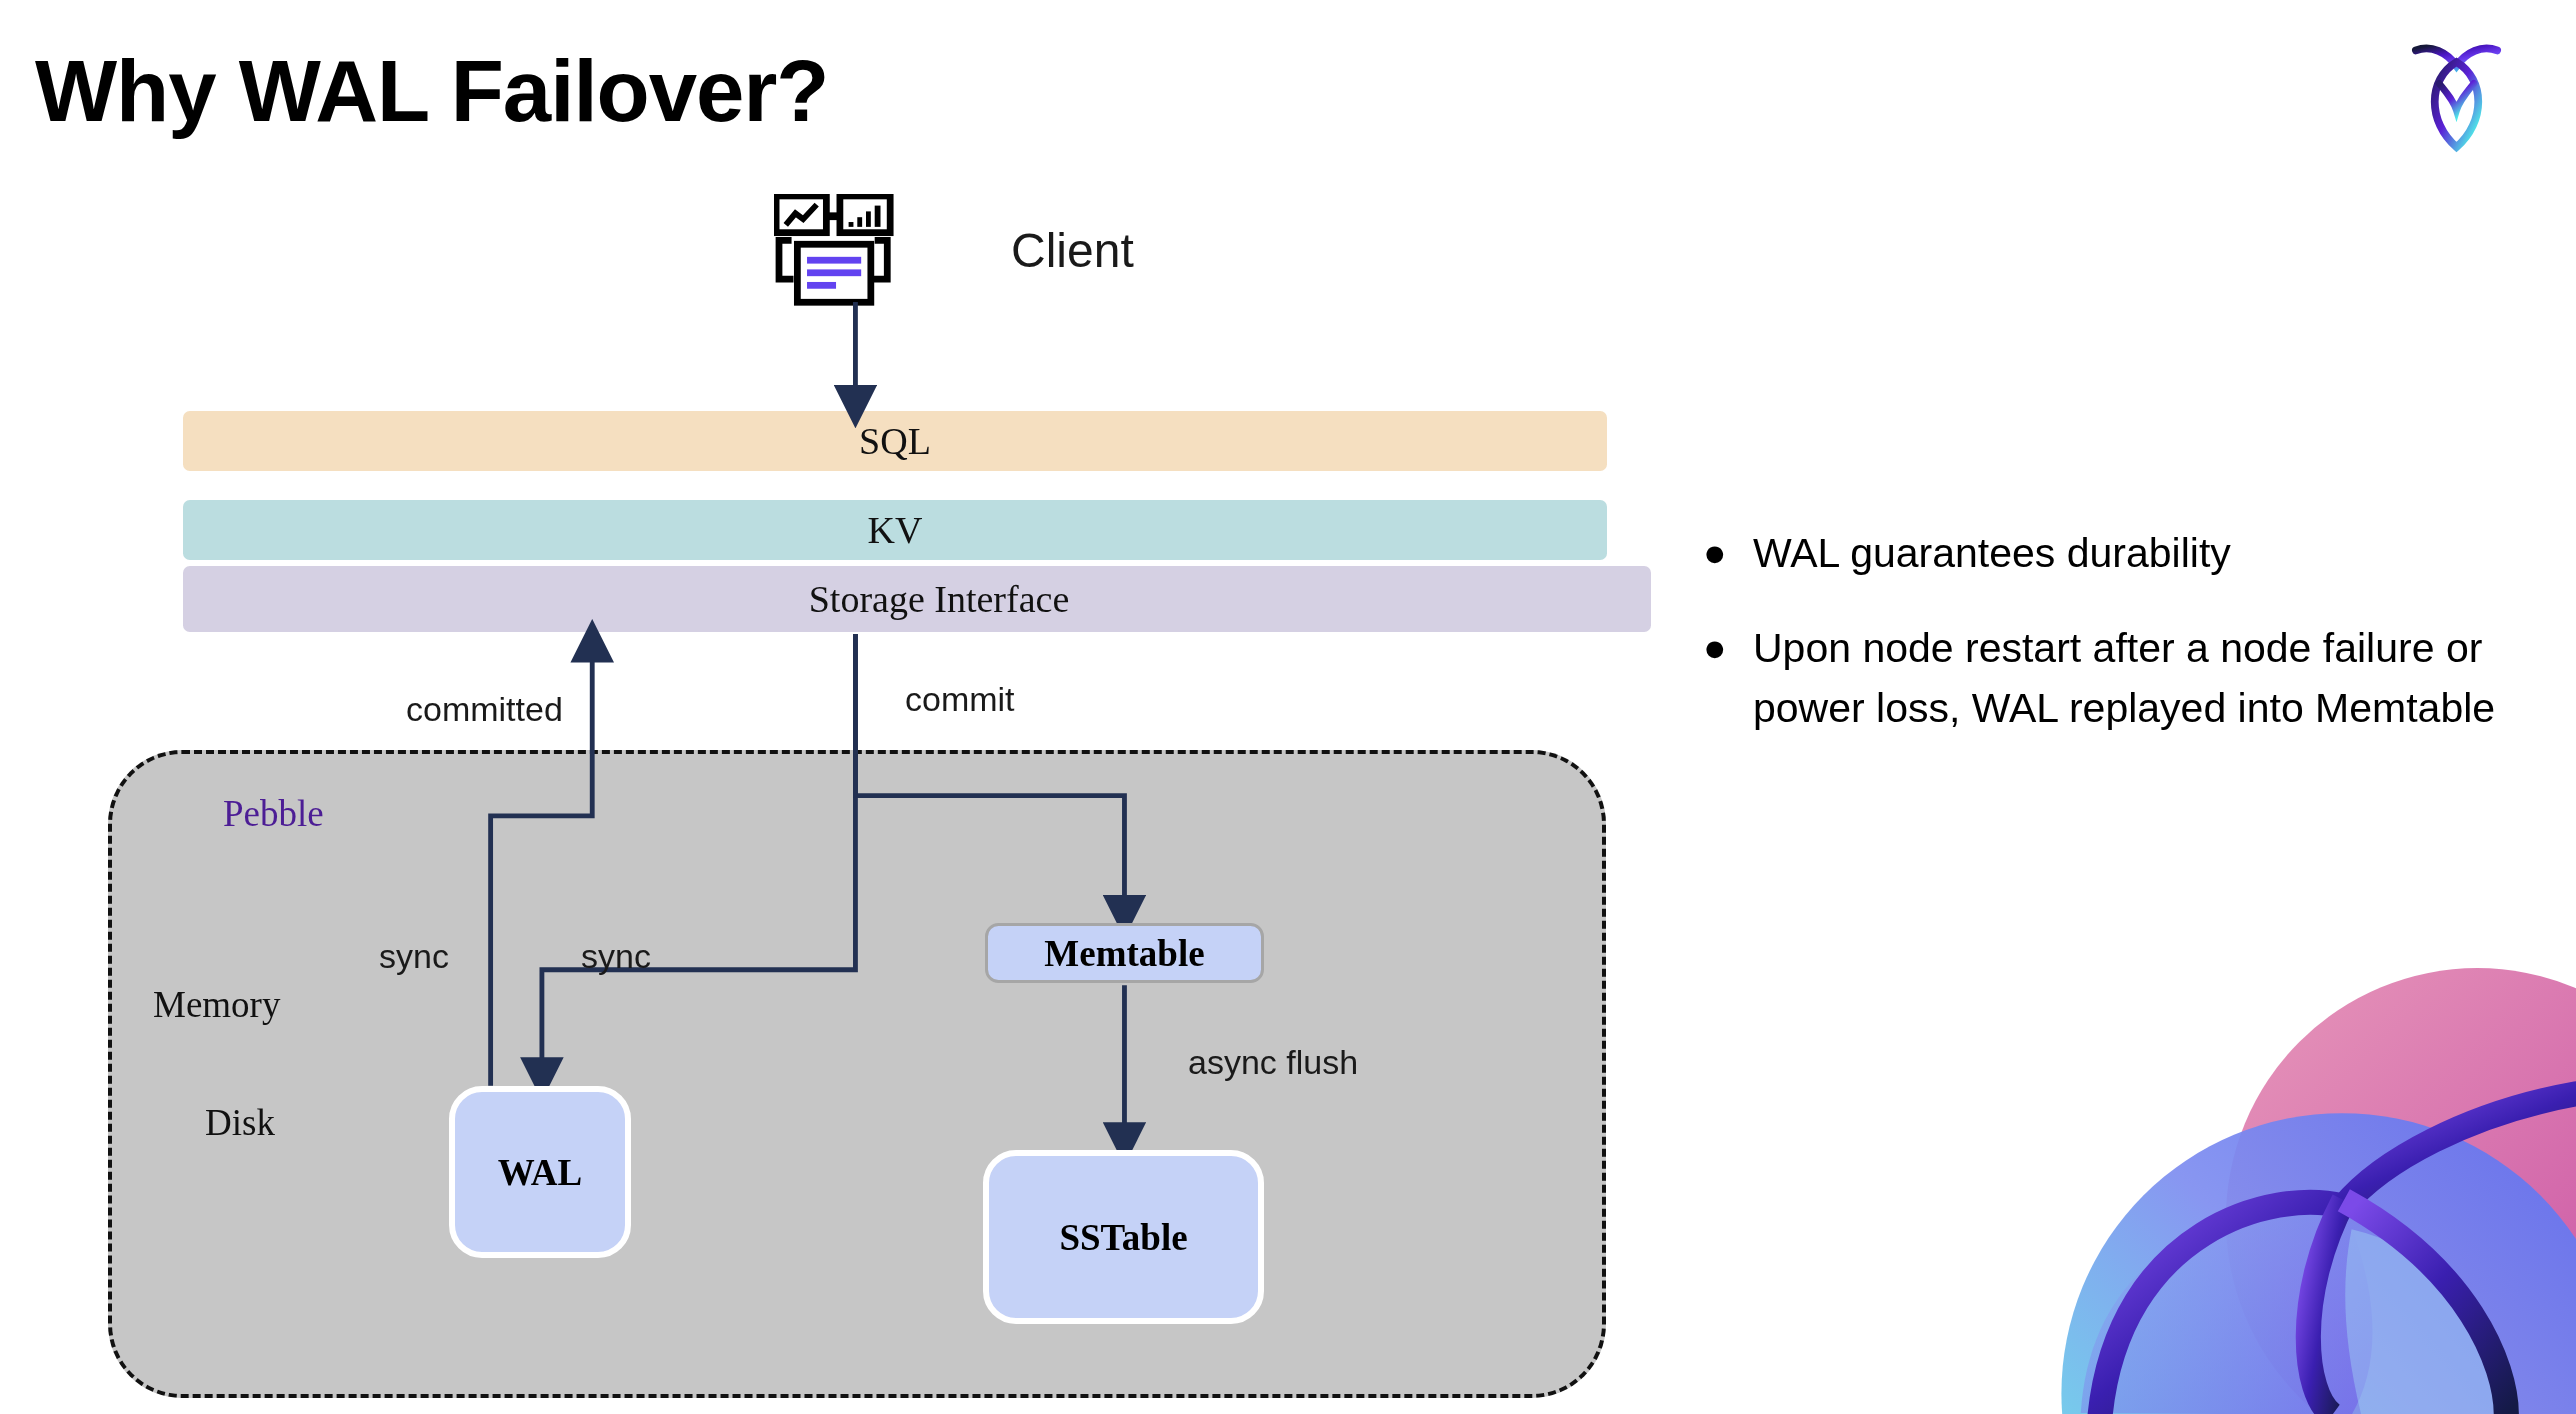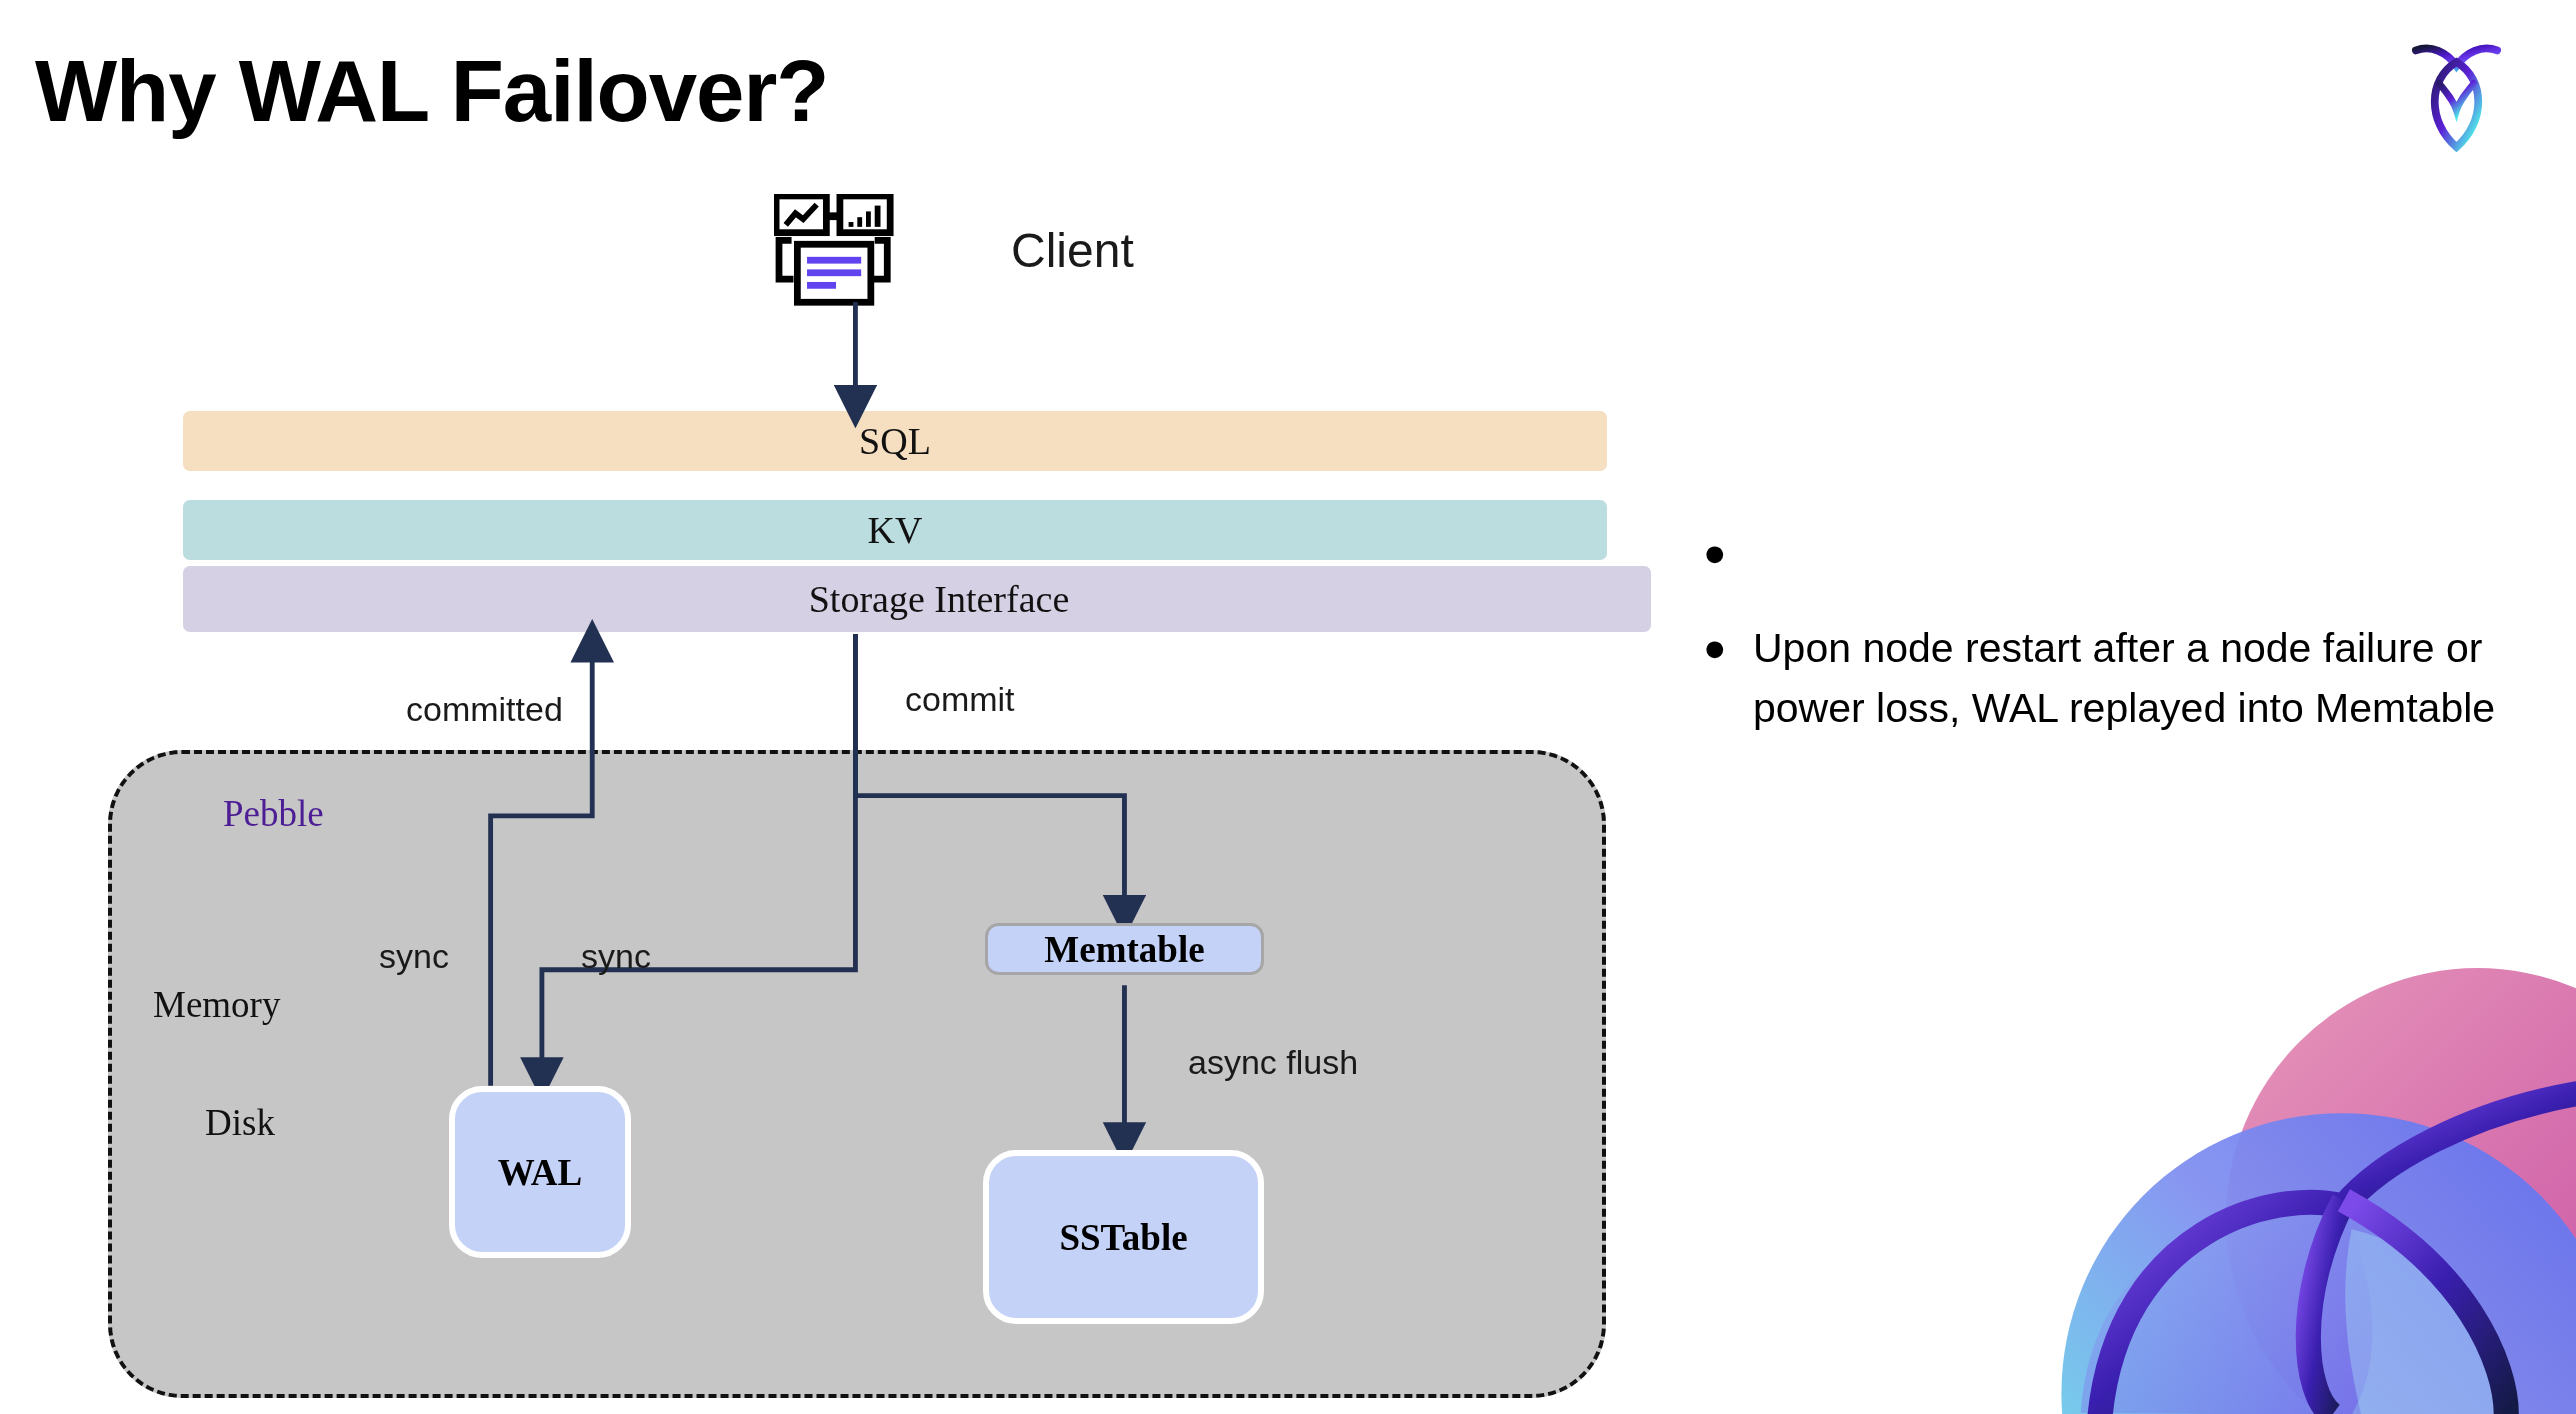--- a/index.html
+++ b/index.html
@@ -130,21 +130,21 @@
     background: #c5d2f7;
     font-family: "Liberation Serif", serif;
     font-weight: bold;
     color: #000000;
     box-sizing: border-box;
   }
   #node-memtable {
     left: 985px;
     top: 923px;
     width: 279px;
-    height: 52px;
+    height: 60px;
     border: 3.9px solid #a6a6a6;
     border-radius: 13.5px;
     font-size: 37px;
   }
   #node-wal {
     left: 449px;
     top: 1086px;
     width: 182px;
     height: 172px;
     border: 6.8px solid #ffffff;
@@ -344,19 +344,20 @@
 <div class="node-box" id="node-wal">
   <span>WAL</span>
 </div>
 <div class="node-box" id="node-sstable">
   <span>SSTable</span>
 </div>
 
 <div id="bullet-list">
   <div class="bullet-row">
     <div class="bullet-dot">●</div>
+    <div class="bullet-text">WAL guarantees durability</div>
   </div>
   <div class="bullet-row">
     <div class="bullet-dot">●</div>
     <div class="bullet-text">Upon node restart after a node failure or power loss, WAL replayed into Memtable</div>
   </div>
 </div>
 
 
 </body></html>

